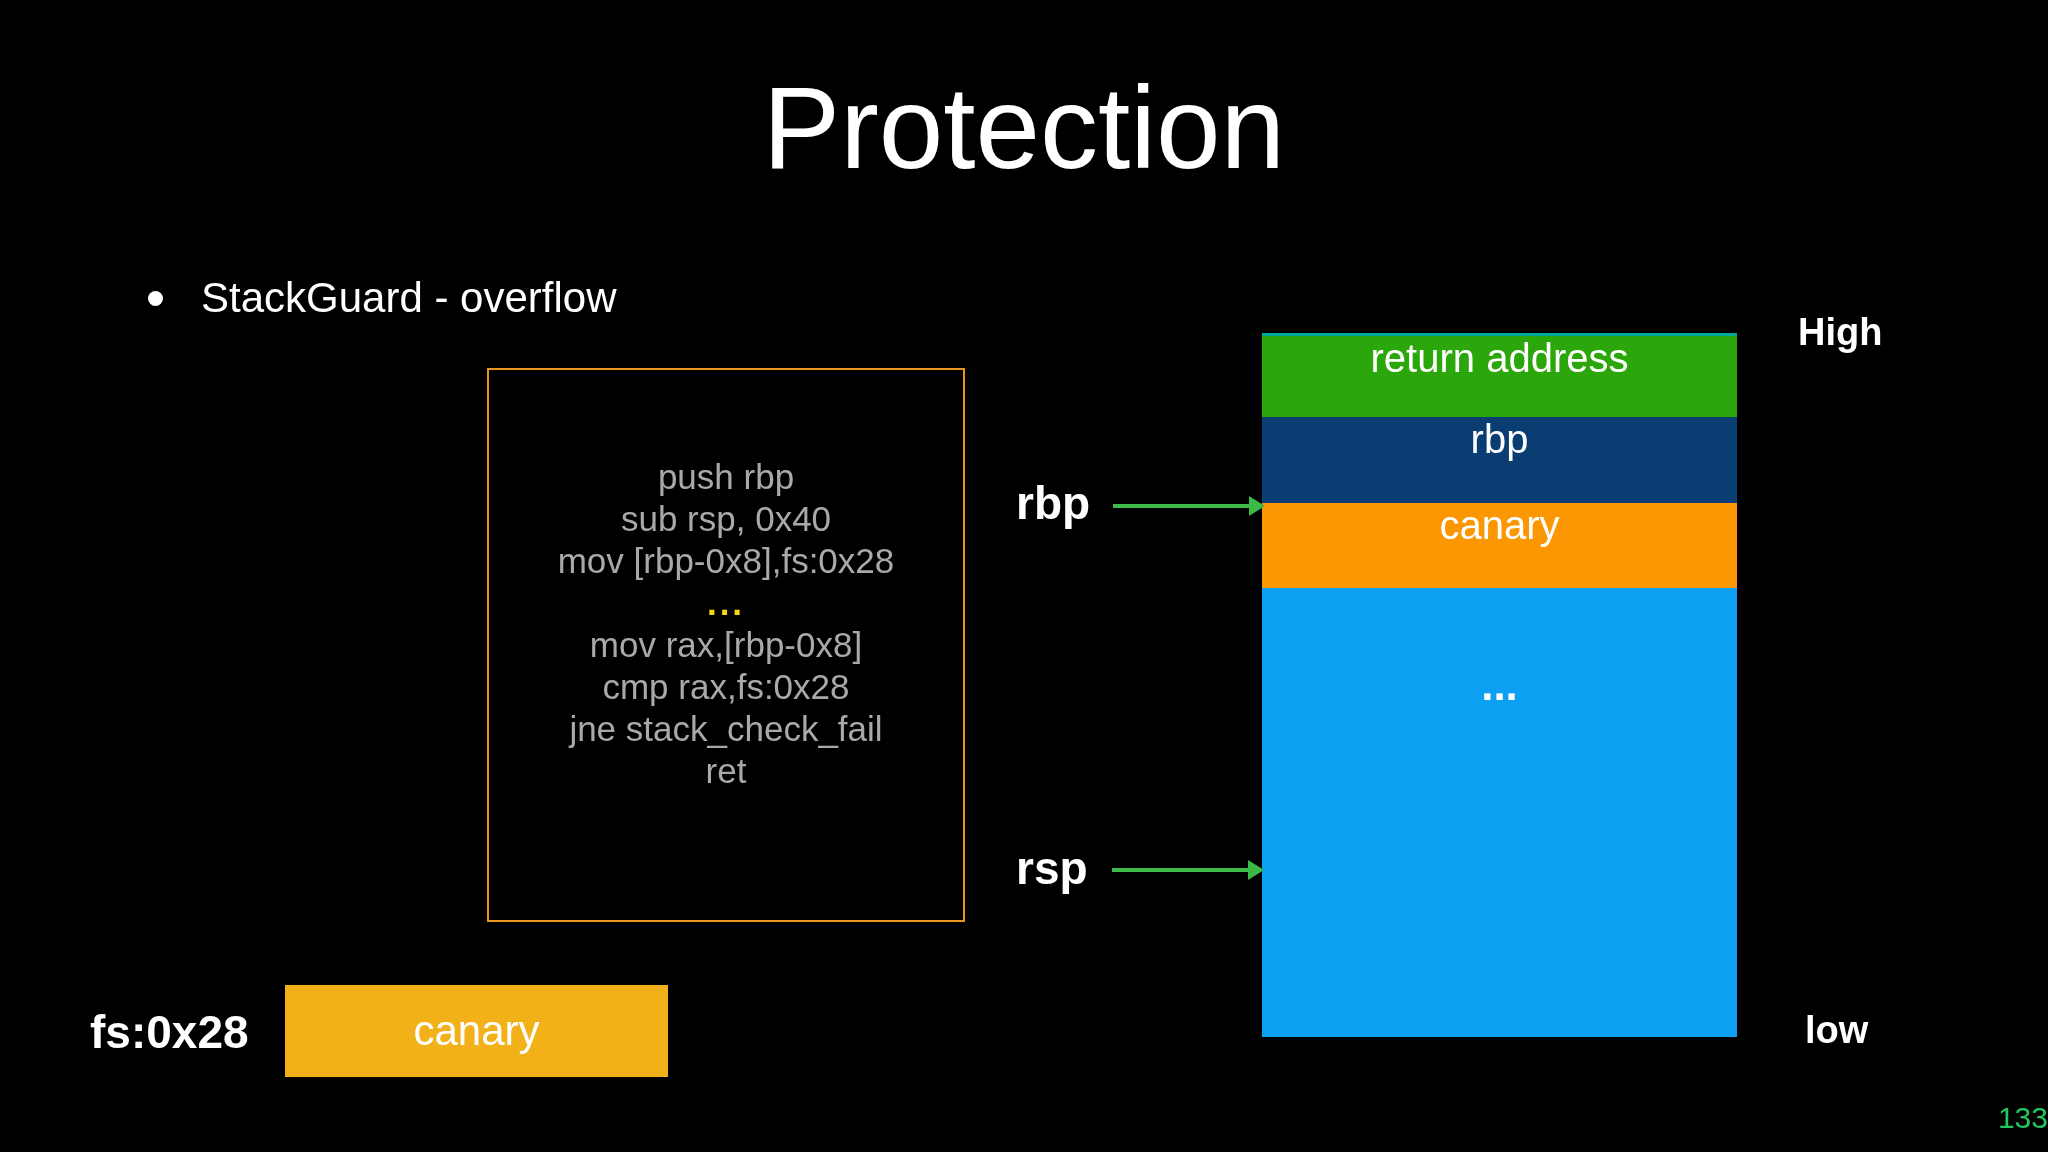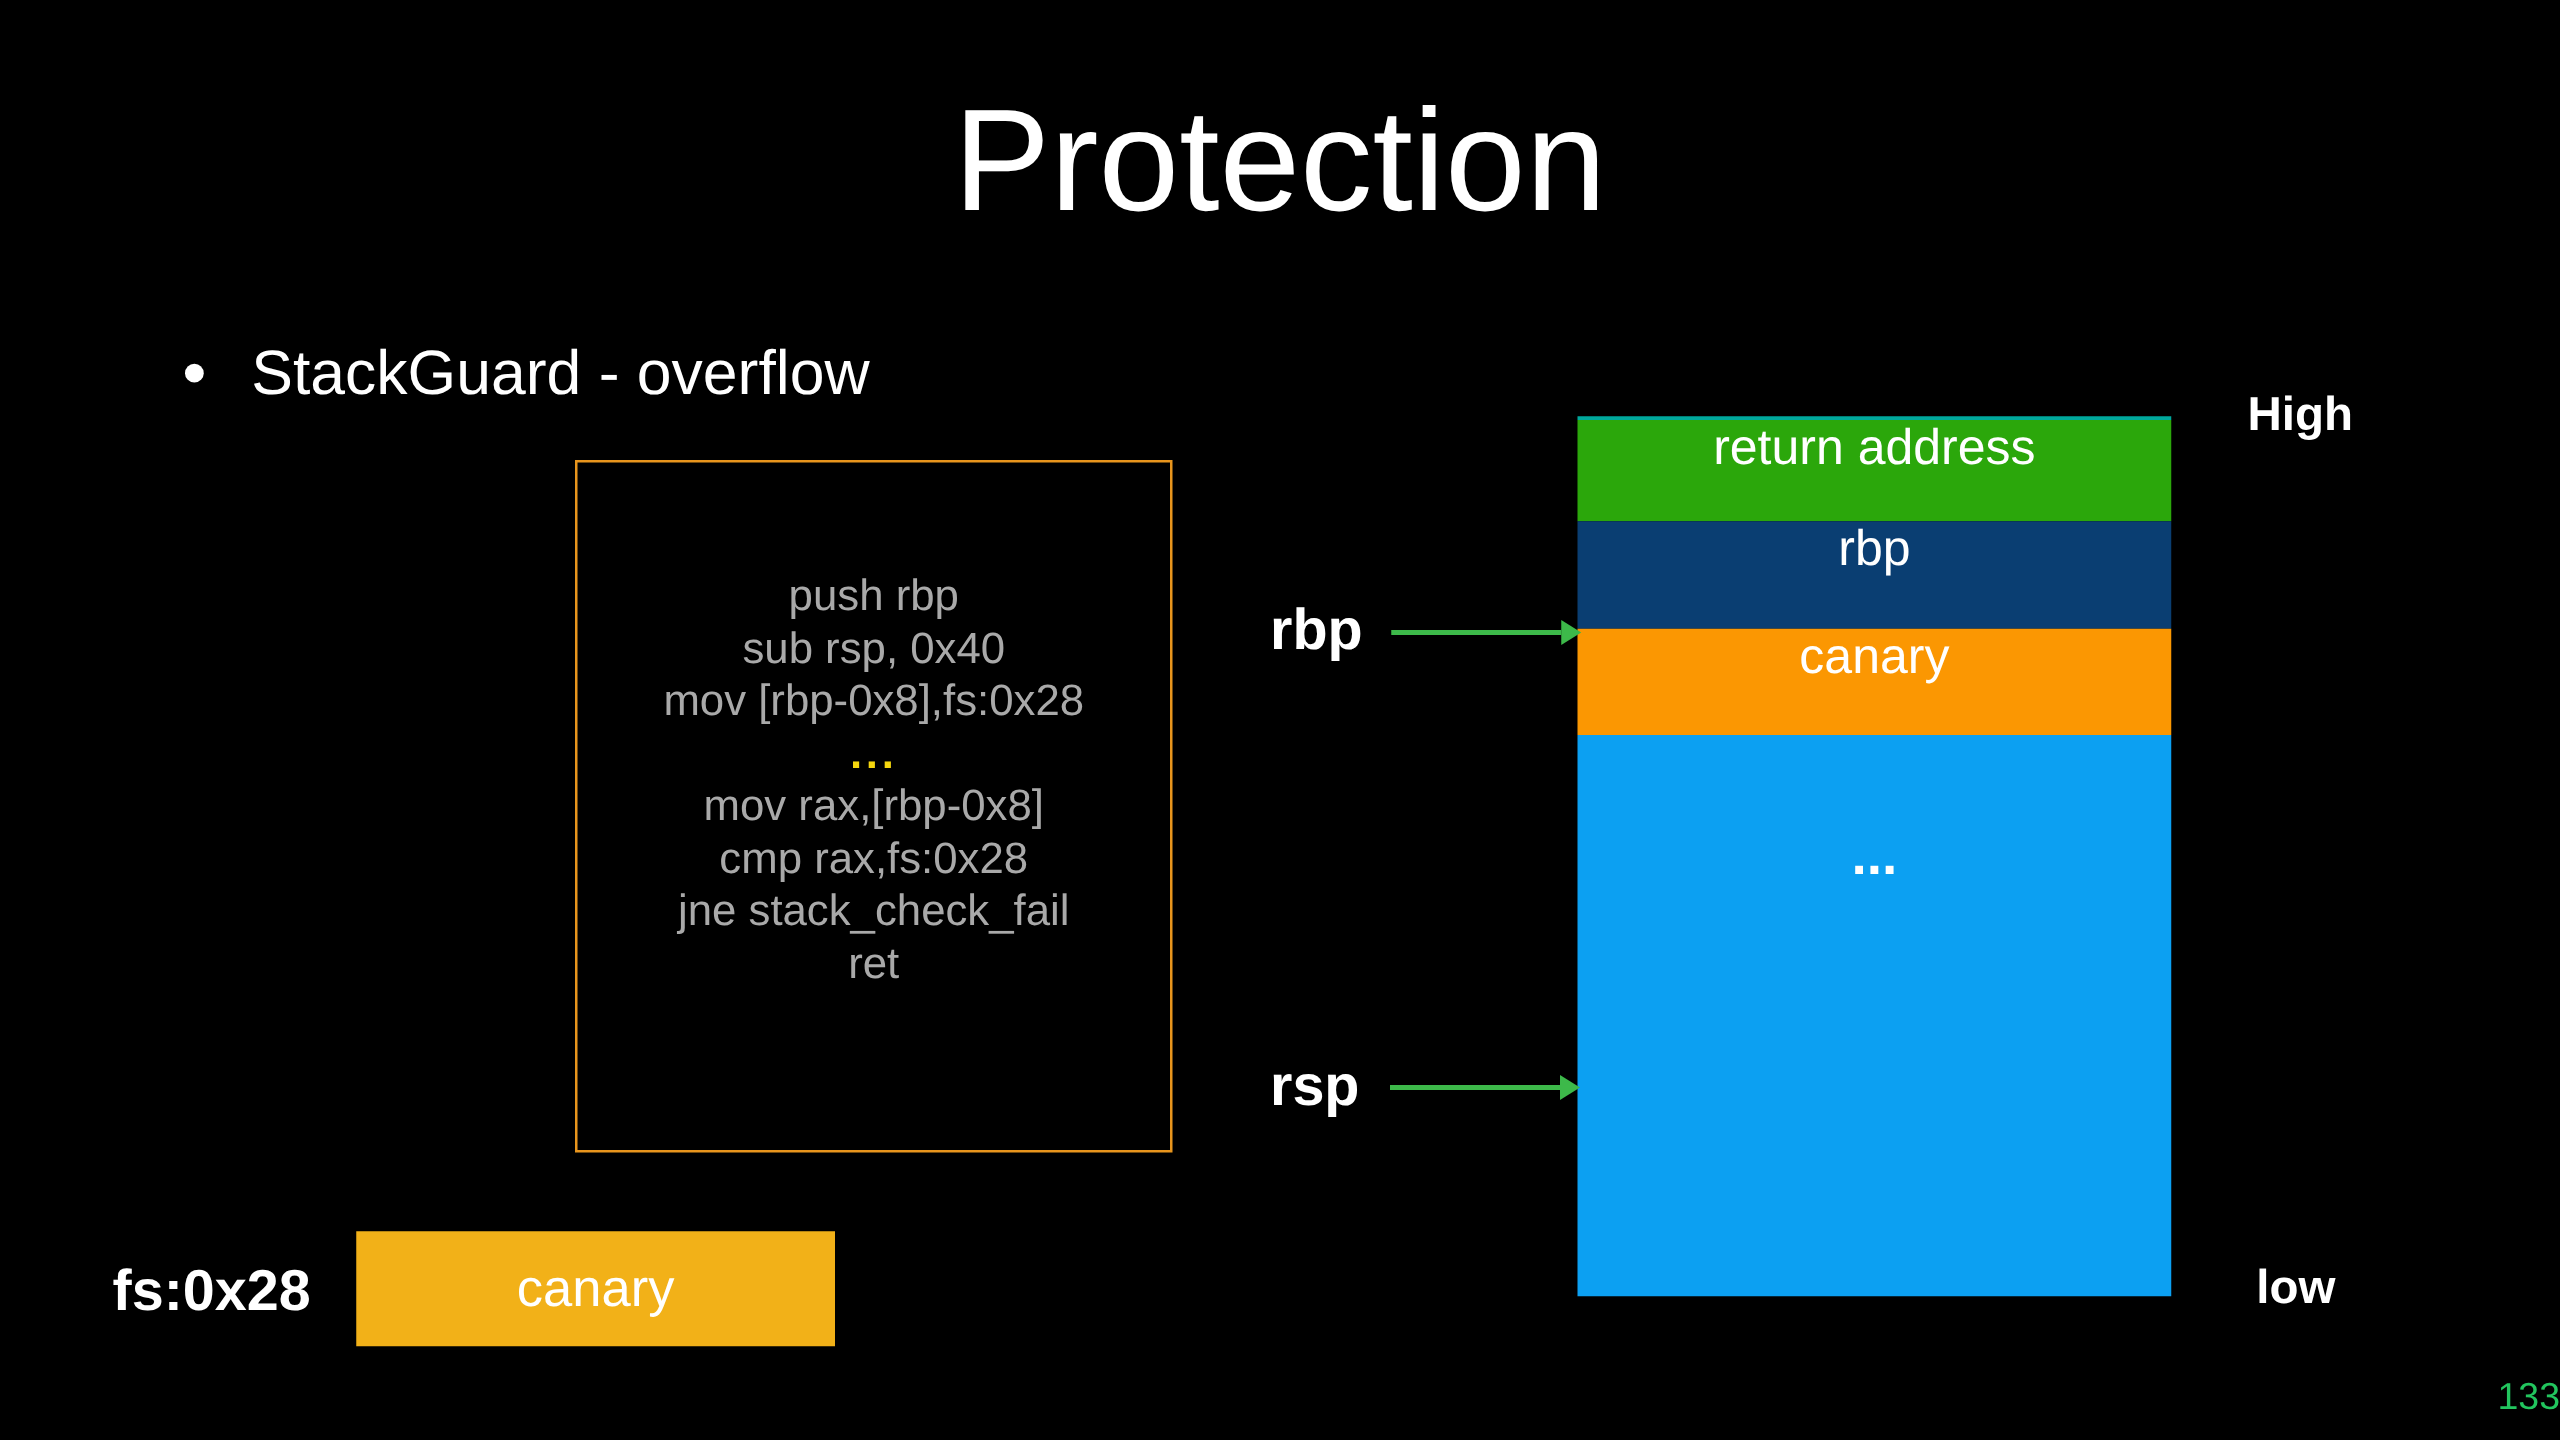--- a/index.html
+++ b/index.html
@@ -7,28 +7,28 @@
     position:relative; width:2048px; height:1152px; background:#000;
     overflow:hidden; font-family:"Liberation Sans", sans-serif;
   }
   .title {
     position:absolute; top:70px; left:0; width:100%;
     text-align:center; color:#fff; font-size:116px; font-weight:400;
     line-height:116px; margin:0;
   }
   .bullet-row {
     position:absolute; left:148px; top:272px; display:flex; align-items:center;
-    color:#fff; font-size:50px; line-height:52px;
+    color:#fff; font-size:42px; line-height:52px;
   }
   .bullet-dot {
     width:15px; height:15px; border-radius:50%; background:#fff;
     margin-right:38px; flex:0 0 auto;
   }
   .code-box {
-    position:absolute; left:460px; top:368px; width:478px; height:554px;
+    position:absolute; left:487px; top:368px; width:478px; height:554px;
     border:2px solid #e8951d; box-sizing:border-box; background:#000;padding-left:20px;
   }
   .code-lines {
     position:absolute; top:86px; left:0; width:100%;
     text-align:center; color:#a9a9a9; font-size:35px; line-height:42px;
   }
   .code-line { white-space:pre; }
   .code-line.ellipsis { color:#f6d70e; font-weight:700; letter-spacing:3px; }
 
   .stack {

